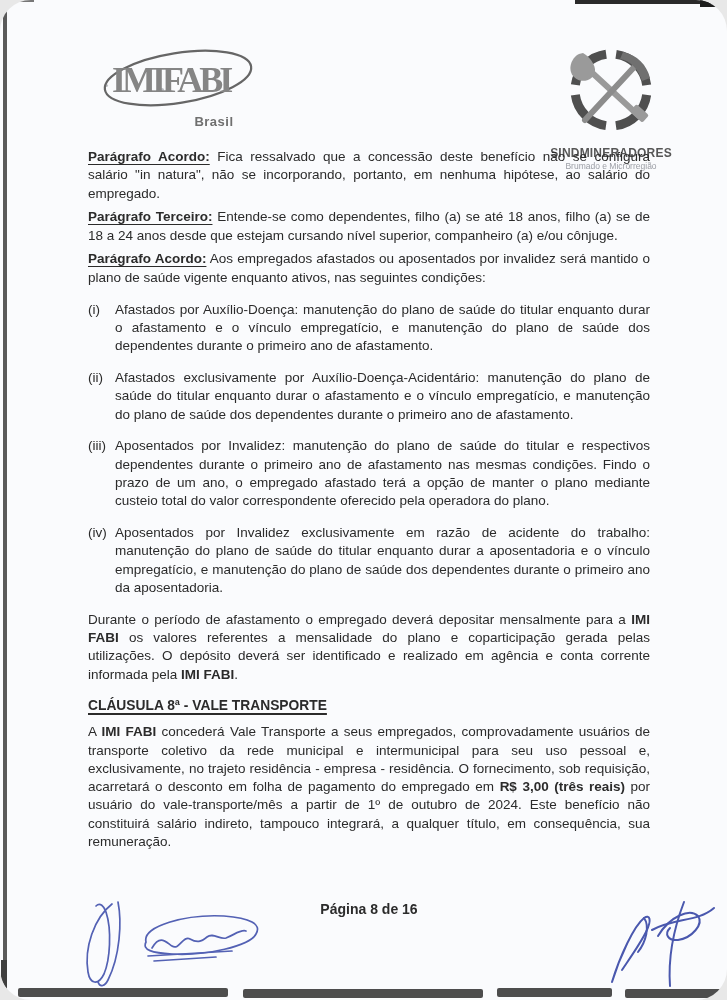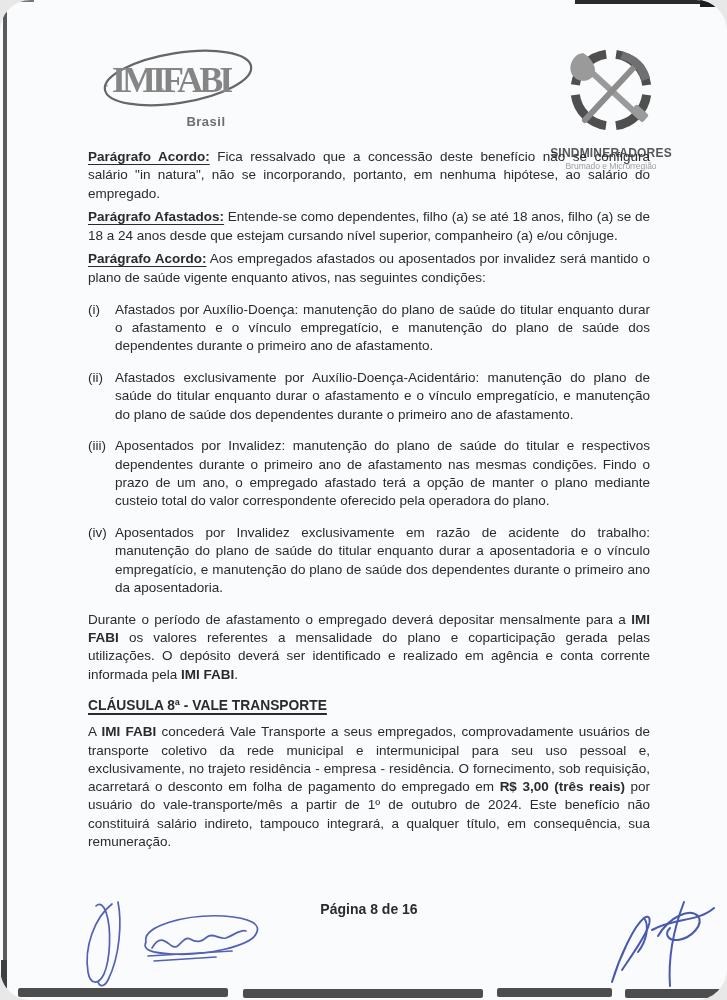--- a/index.html
+++ b/index.html
@@ -16,21 +16,21 @@
   .edge-left{position:absolute;left:3px;top:0;width:4px;height:1000px;background:#5a5a5a;}
   .edge-left-dark{position:absolute;left:1px;top:960px;width:6px;height:40px;background:#3f3f3f;}
   .edge-top-right{position:absolute;left:575px;top:0;width:152px;height:4px;background:#2a2a2a;}
   .edge-top-right2{position:absolute;left:700px;top:0;width:27px;height:7px;background:#1d1d1d;}
   .edge-topleft{position:absolute;left:0;top:0;width:34px;height:2px;background:#777;}
   .bottom-band{position:absolute;top:988px;height:9px;background:#4d4d4d;border-radius:2px;}
   .speck{position:absolute;width:4px;height:3px;background:#b9bcc2;border-radius:50%;}
 
   
   .logo-imifabi{position:absolute;left:88px;top:46px;width:180px;height:92px;}
-  .logo-brasil{position:absolute;left:68px;top:68px;width:100px;text-align:center;
+  .logo-brasil{position:absolute;left:76px;top:68px;width:100px;text-align:center;
     font-weight:bold;font-size:13px;color:#6f6f6f;letter-spacing:.5px;}
   .logo-union{position:absolute;left:543px;top:40px;width:136px;text-align:center;}
   .union-name{font-weight:bold;font-size:12px;color:#565656;letter-spacing:.2px;margin-top:-2px;}
   .union-region{font-size:8.5px;color:#9a9da4;margin-top:1px;}
 
   
   .body-text{
     position:absolute;left:88px;top:148px;width:562px;
     font-size:13.5px;line-height:18.3px;
   }
@@ -91,21 +91,21 @@
       <path d="M80,12 C94,15 104,25 107,38 L99,41 C95,29 88,21 77,19 Z" fill="#707070"></path>
     </svg>
     <div class="union-name">SINDMINERADORES</div>
     <div class="union-region">Brumado e Microrregião</div>
   </div>
 
   <div class="body-text">
 
     <p class="para"><span class="plabel">Parágrafo Acordo:</span><span> Fica ressalvado que a concessão deste benefício não se configura salário "in natura", não se incorporando, portanto, em nenhuma hipótese, ao salário do empregado.</span></p>
 
-    <p class="para"><span class="plabel">Parágrafo Afastados:</span><span> Entende-se como dependentes, filho (a) se até 18 anos, filho (a) se de 18 a 24 anos desde que estejam cursando nível superior, companheiro (a) e/ou cônjuge.</span></p>
+    <p class="para"><span class="plabel">Parágrafo Terceiro:</span><span> Entende-se como dependentes, filho (a) se até 18 anos, filho (a) se de 18 a 24 anos desde que estejam cursando nível superior, companheiro (a) e/ou cônjuge.</span></p>
 
     <p class="para"><span class="plabel">Parágrafo Acordo:</span><span> Aos empregados afastados ou aposentados por invalidez será mantido o plano de saúde vigente enquanto ativos, nas seguintes condições:</span></p>
 
     <div style="height:8px;"></div>
 
     <div class="listitem">
       <span class="marker">(i)</span>
       <span class="itext">Afastados por Auxílio-Doença: manutenção do plano de saúde do titular enquanto durar o afastamento e o vínculo empregatício, e manutenção do plano de saúde dos dependentes durante o primeiro ano de afastamento.</span>
     </div>
     <div style="height:8px;"></div>

